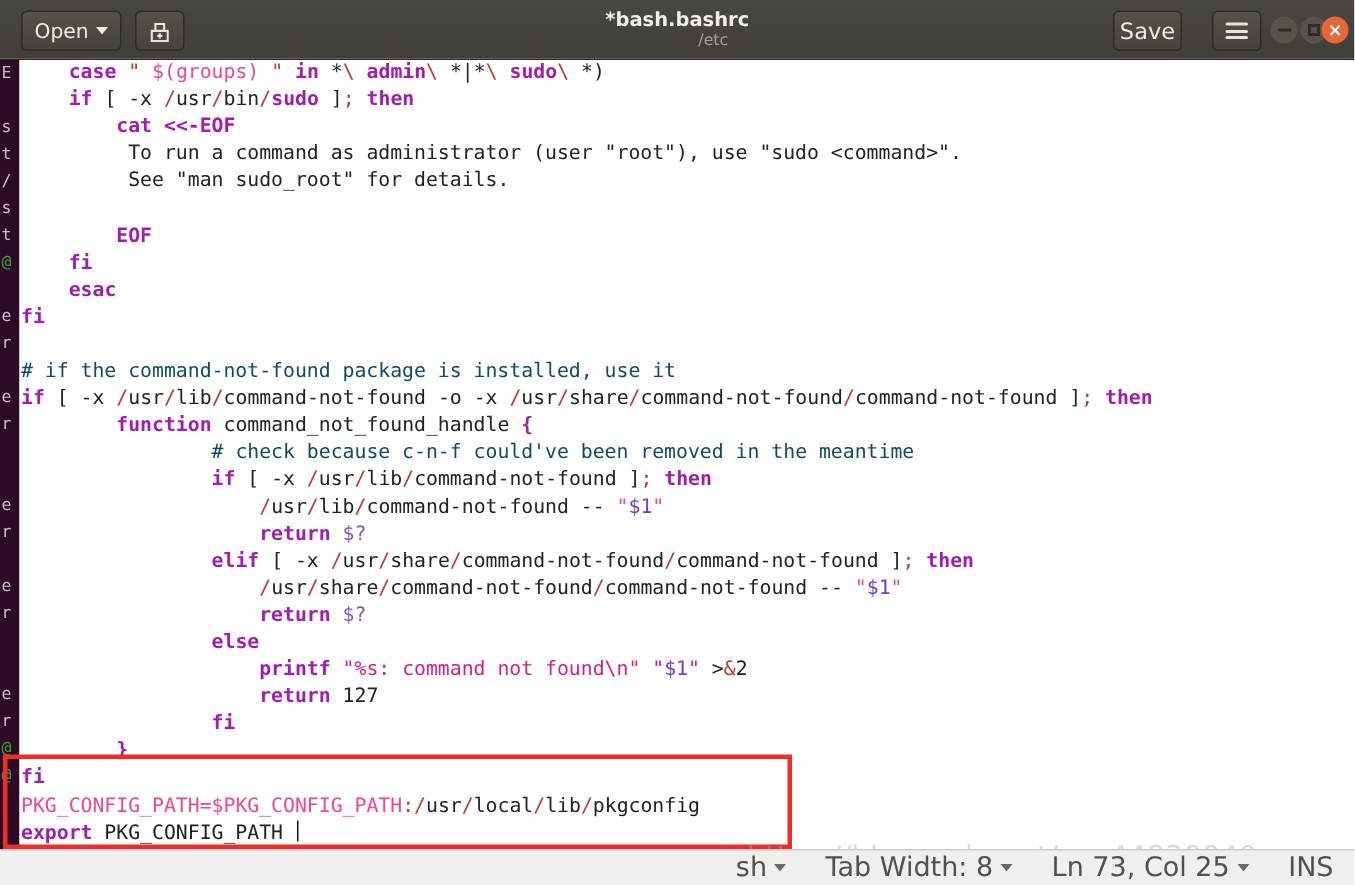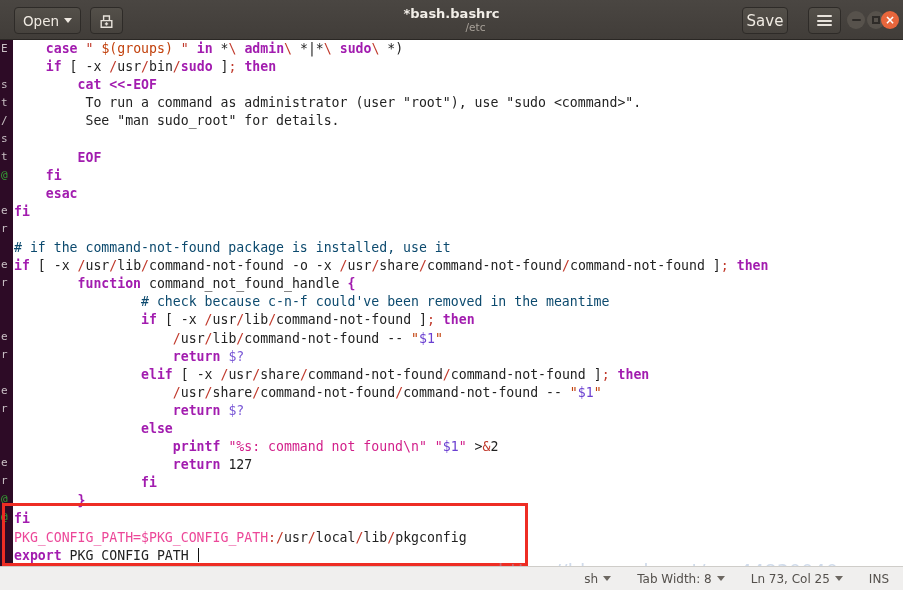--- a/index.html
+++ b/index.html
@@ -75,21 +75,21 @@
     font-family:"DejaVu Sans Mono","Liberation Mono",monospace;
     font-size:13.2px;line-height:18.1px;
     white-space:pre;
     color:#222222;
   }
   .codearea .ln{height:18.1px;white-space:pre;padding-left:1px;}
 
   
   .k{color:#a21caf;font-weight:bold;}   
   .cm{color:#0c4a6e;}                   
-  .st{color:#c2410c;}                   
+  .st{color:#ec4899;}                   
   .st2{color:#d21f8a;}                  
   .vr{color:#6a3fd1;}                   
   .pu{color:#7a58d6;}                   
   .rd{color:#c0392b;}                   
   .id{color:#ec4899;}                   
   .pl{color:#222222;}
 
   
   .hl-box{
     position:absolute;left:2px;top:503px;width:526px;height:63px;
@@ -100,21 +100,21 @@
     display:inline-block;width:1px;height:14px;background:#111;
     vertical-align:-2px;margin-left:1px;
   }
 
   
   .statusbar{
     position:absolute;left:0;top:566px;width:903px;height:24px;
     background:#f0efee;border-top:1px solid #cfcdc9;
     box-sizing:border-box;
     display:flex;align-items:center;justify-content:flex-end;
-    font-size:12px;color:#54504c;
+    font-size:18px;color:#54504c;
     font-family:"DejaVu Sans","Liberation Sans",sans-serif;
   }
   .sb-item{display:flex;align-items:center;gap:5px;margin-right:26px;white-space:nowrap;}
   .sb-item.last{margin-right:14px;}
   .caret-d{width:0;height:0;border-left:4.5px solid transparent;border-right:4.5px solid transparent;border-top:5px solid #6d6862;}
   .sb-edge{position:absolute;left:0;top:566px;width:14px;height:24px;background:#d9d7d4;border-top:1px solid #cfcdc9;box-sizing:border-box;}
 
   
   .watermark{
     position:absolute;left:498px;top:560px;

